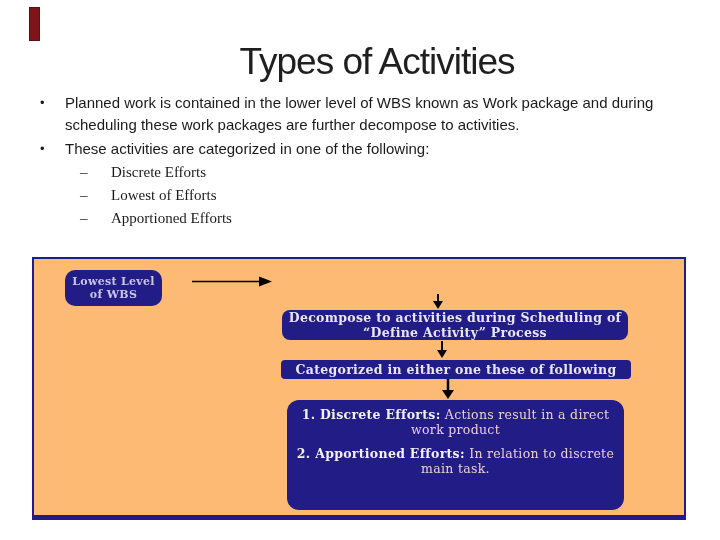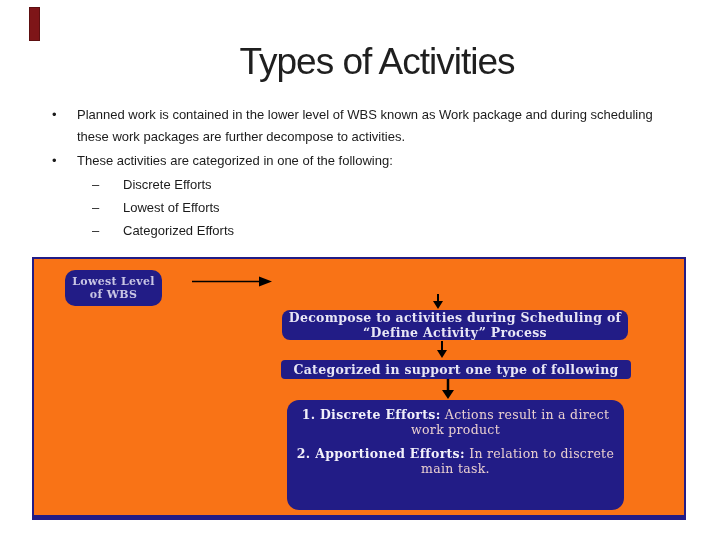--- a/index.html
+++ b/index.html
@@ -13,34 +13,34 @@
     background:#7e1518;border:1px solid #5d0f11;box-sizing:border-box;
   }
   
   .title{
     position:absolute;left:0;top:24px;width:720px;margin:17px;
     text-align:center;font-size:37px;font-weight:400;letter-spacing:-1px;
     color:#1f1f1f;font-family:"Liberation Sans",sans-serif;
   }
   
   .bullets{
-    position:absolute;left:38px;top:92px;width:630px;margin:12px;padding:0;
-    list-style:none;font-size:13px;line-height:22px;color:#1b1b1b;
+    position:absolute;left:38px;top:92px;width:630px;margin:0;padding:0;
+    list-style:none;font-size:15px;line-height:22px;color:#1b1b1b;
   }
   .bullets>li{position:relative;padding-left:27px;margin:0 0 2px 0;width:596px;}
   .bullets>li::before{
     content:"\2022";position:absolute;left:2px;top:0;font-size:13px;color:#1b1b1b;
   }
   .subs{list-style:none;margin:1px 0 0 0;padding:0;}
-  .subs>li{position:relative;padding-left:31px;margin-left:15px;line-height:23px;}
+  .subs>li{position:relative;padding-left:31px;margin-left:15px;line-height:23px;font-family:Liberation Serif, serif;}
   .subs>li::before{content:"\2013";position:absolute;left:0;top:0;color:#1b1b1b;}
   
   .diagram{
     position:absolute;left:32px;top:257px;width:654px;height:263px;
-    box-sizing:border-box;background:#f97316;
+    box-sizing:border-box;background:#fdba74;
     border:2px solid #221c86;border-bottom-width:5px;
   }
   .dbox{
     position:absolute;background:#221c86;color:#e8e6f5;
     font-family:"DejaVu Serif","Liberation Serif",serif;font-weight:bold;
     text-align:center;box-sizing:border-box;letter-spacing:0.3px;
   }
   .lowest{
     left:31px;top:11px;width:97px;height:36px;border-radius:10px;
     font-size:11px;line-height:13px;padding-top:5px;color:#c9c6e4;
@@ -75,21 +75,21 @@
 
   <h1 class="title">Types of Activities</h1>
 
   <ul class="bullets">
     <li>Planned work is contained in the lower level of WBS known as Work package and during scheduling these work packages are further decompose to activities.</li>
     <li>
       <span>These activities are categorized in one of the following:</span>
       <ul class="subs">
         <li>Discrete Efforts</li>
         <li>Lowest of Efforts</li>
-        <li>Categorized Efforts</li>
+        <li>Apportioned Efforts</li>
       </ul>
     </li>
   </ul>
 
   <div class="diagram">
 
     <div class="dbox lowest">Lowest Level of WBS</div>
 
     <svg class="arrow" style="left:158px;top:16px;" width="80" height="13">
       <line x1="0" y1="6.5" x2="68" y2="6.5" stroke="#000" stroke-width="1.6"></line>
@@ -102,21 +102,21 @@
       <polygon points="2,7 12,7 7,15" fill="#000"></polygon>
     </svg>
 
     <div class="dbox decompose">Decompose to activities during Scheduling of “Define Activity” Process</div>
 
     <svg class="arrow" style="left:401px;top:82px;" width="14" height="17">
       <line x1="7" y1="0" x2="7" y2="10" stroke="#000" stroke-width="2"></line>
       <polygon points="2,9 12,9 7,17" fill="#000"></polygon>
     </svg>
 
-    <div class="dbox categorized">Categorized in support one type of following</div>
+    <div class="dbox categorized">Categorized in either one these of following</div>
 
     <svg class="arrow" style="left:406px;top:120px;" width="16" height="20">
       <line x1="8" y1="0" x2="8" y2="12" stroke="#000" stroke-width="2.5"></line>
       <polygon points="2,11 14,11 8,20" fill="#000"></polygon>
     </svg>
 
     <div class="dbox efforts">
       <p><strong>1. Discrete Efforts:</strong> <span class="desc">Actions result in a direct work product</span></p>
       <p><strong>2. Apportioned Efforts:</strong> <span class="desc">In relation to discrete main task.</span></p>
     </div>

